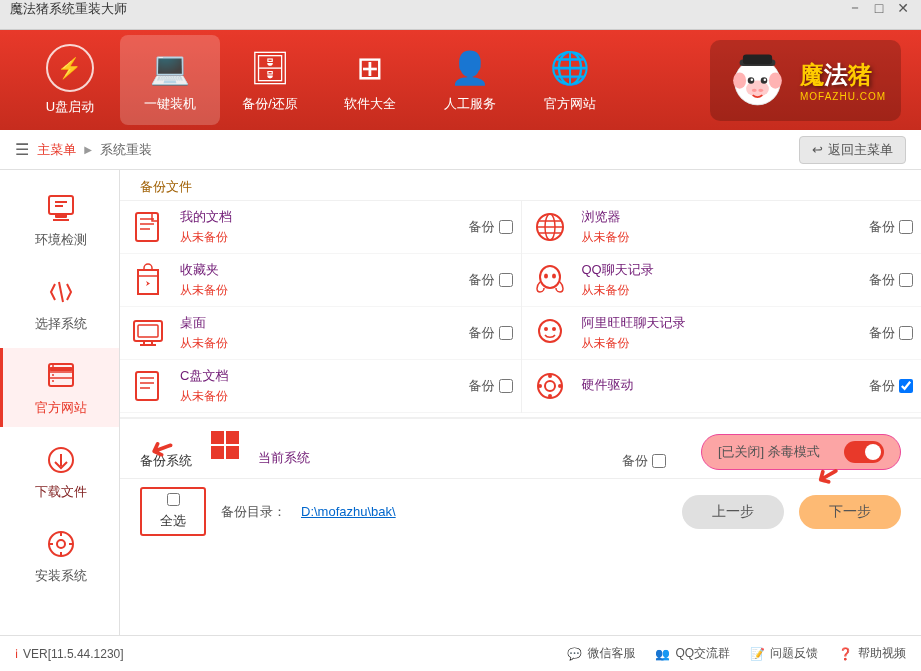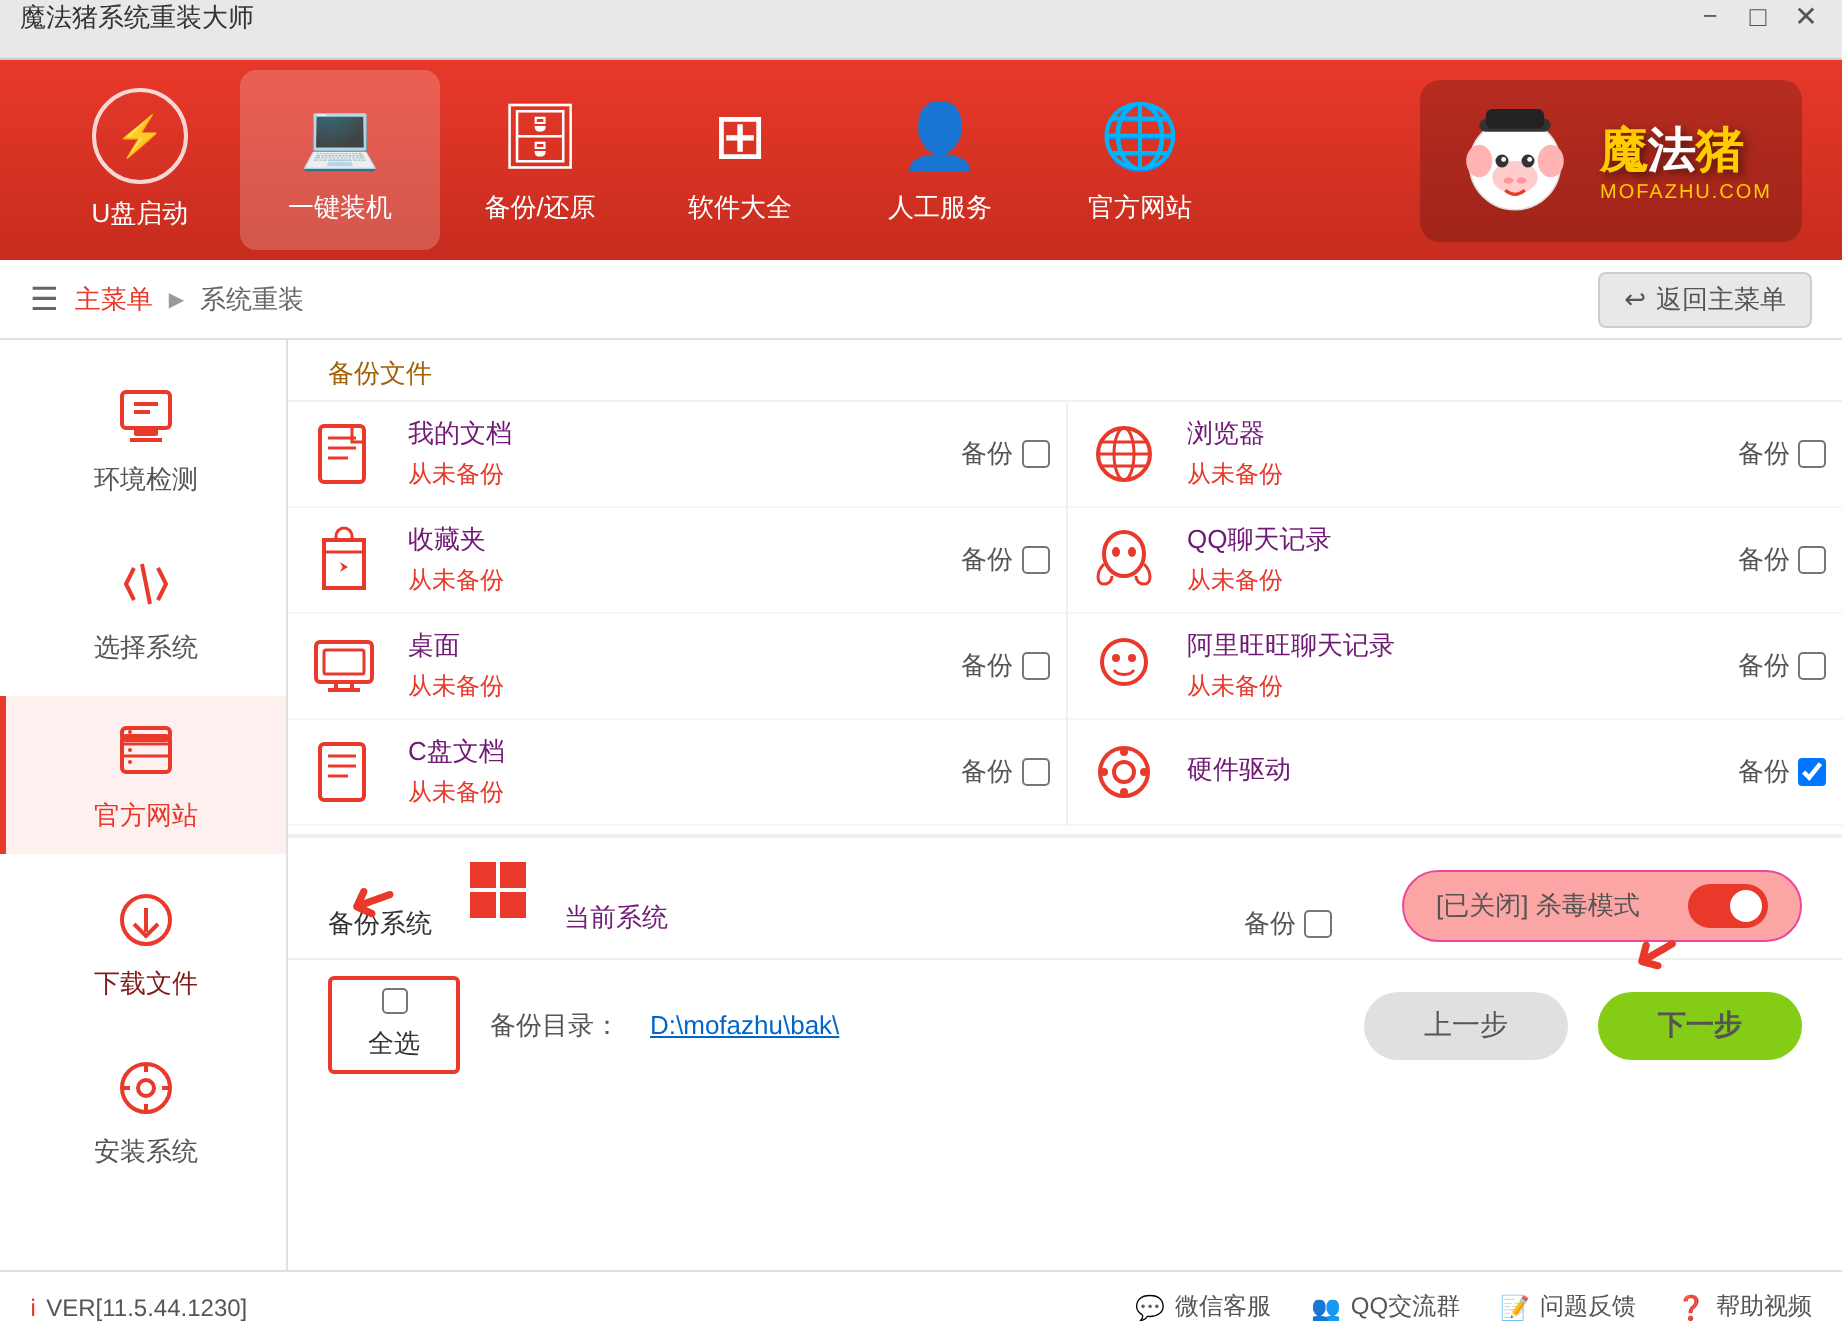--- a/index.html
+++ b/index.html
@@ -105,21 +105,21 @@
     }
 
     
     .main-layout {
       display: flex;
       height: calc(671px - 30px - 100px - 40px - 36px);
     }
 
     
     .sidebar {
-      width: 144px;
+      width: 120px;
       background: #fff;
       border-right: 1px solid #e0e0e0;
       display: flex;
       flex-direction: column;
       align-items: center;
       padding-top: 10px;
       gap: 5px;
     }
     .sidebar-item {
       width: 100%;
@@ -271,23 +271,22 @@
       border-radius: 20px;
       font-size: 14px;
       cursor: pointer;
       border: none;
     }
     .btn-prev {
       background: #e0e0e0;
       color: #555;
     }
     .btn-next {
-      background: #84cc16;
+      background: #fdba74;
       color: #555;
-      font-weight: bold;
     }
 
     
     .status-bar {
       height: 36px;
       background: #fff;
       border-top: 1px solid #e0e0e0;
       display: flex;
       align-items: center;
       padding: 0 15px;

